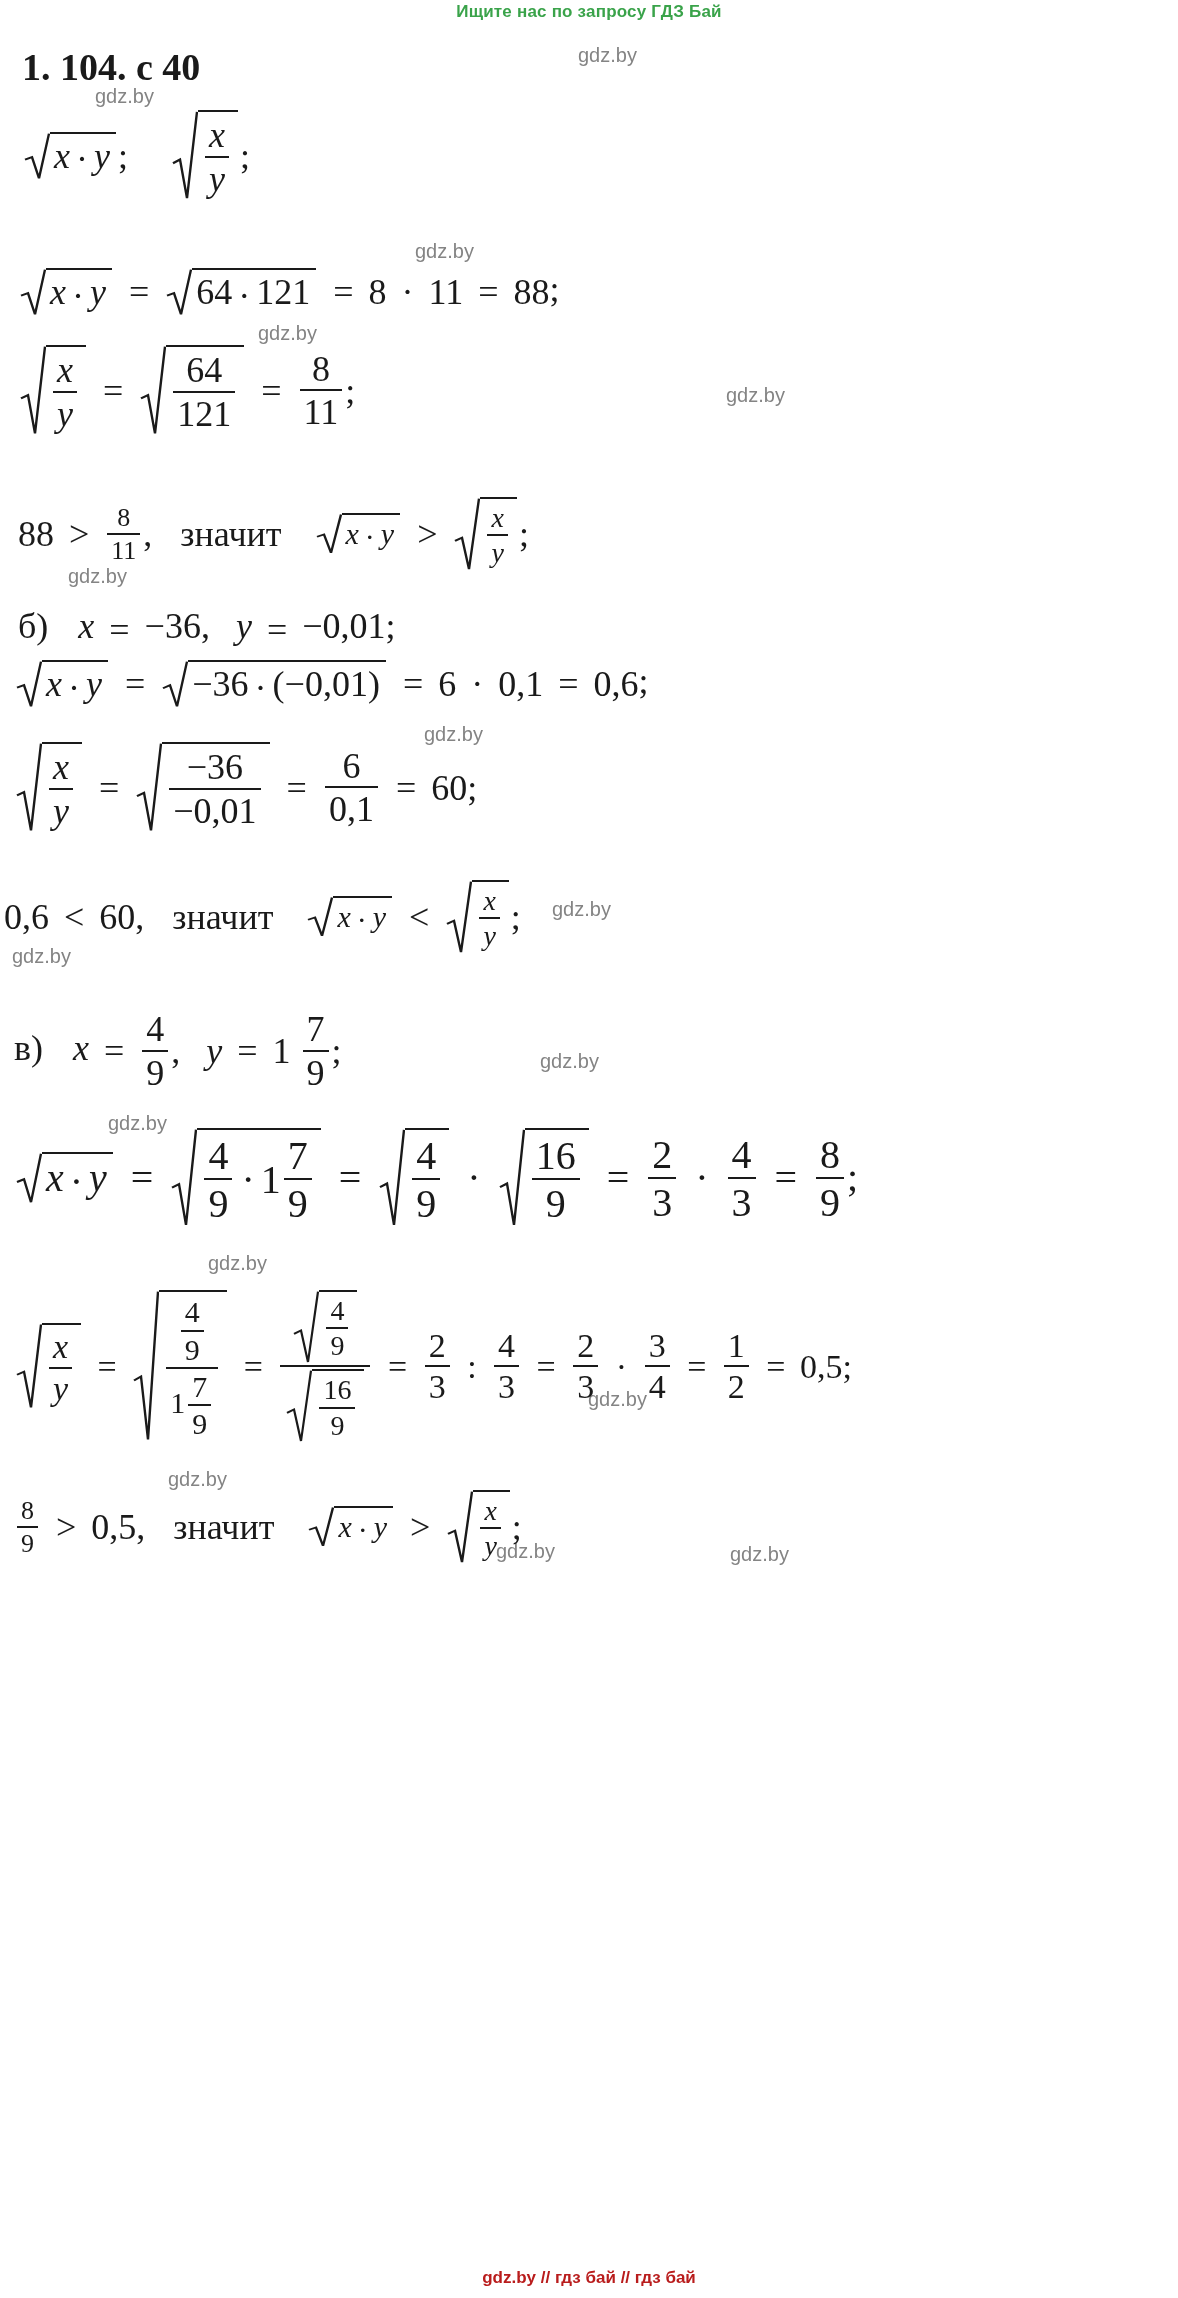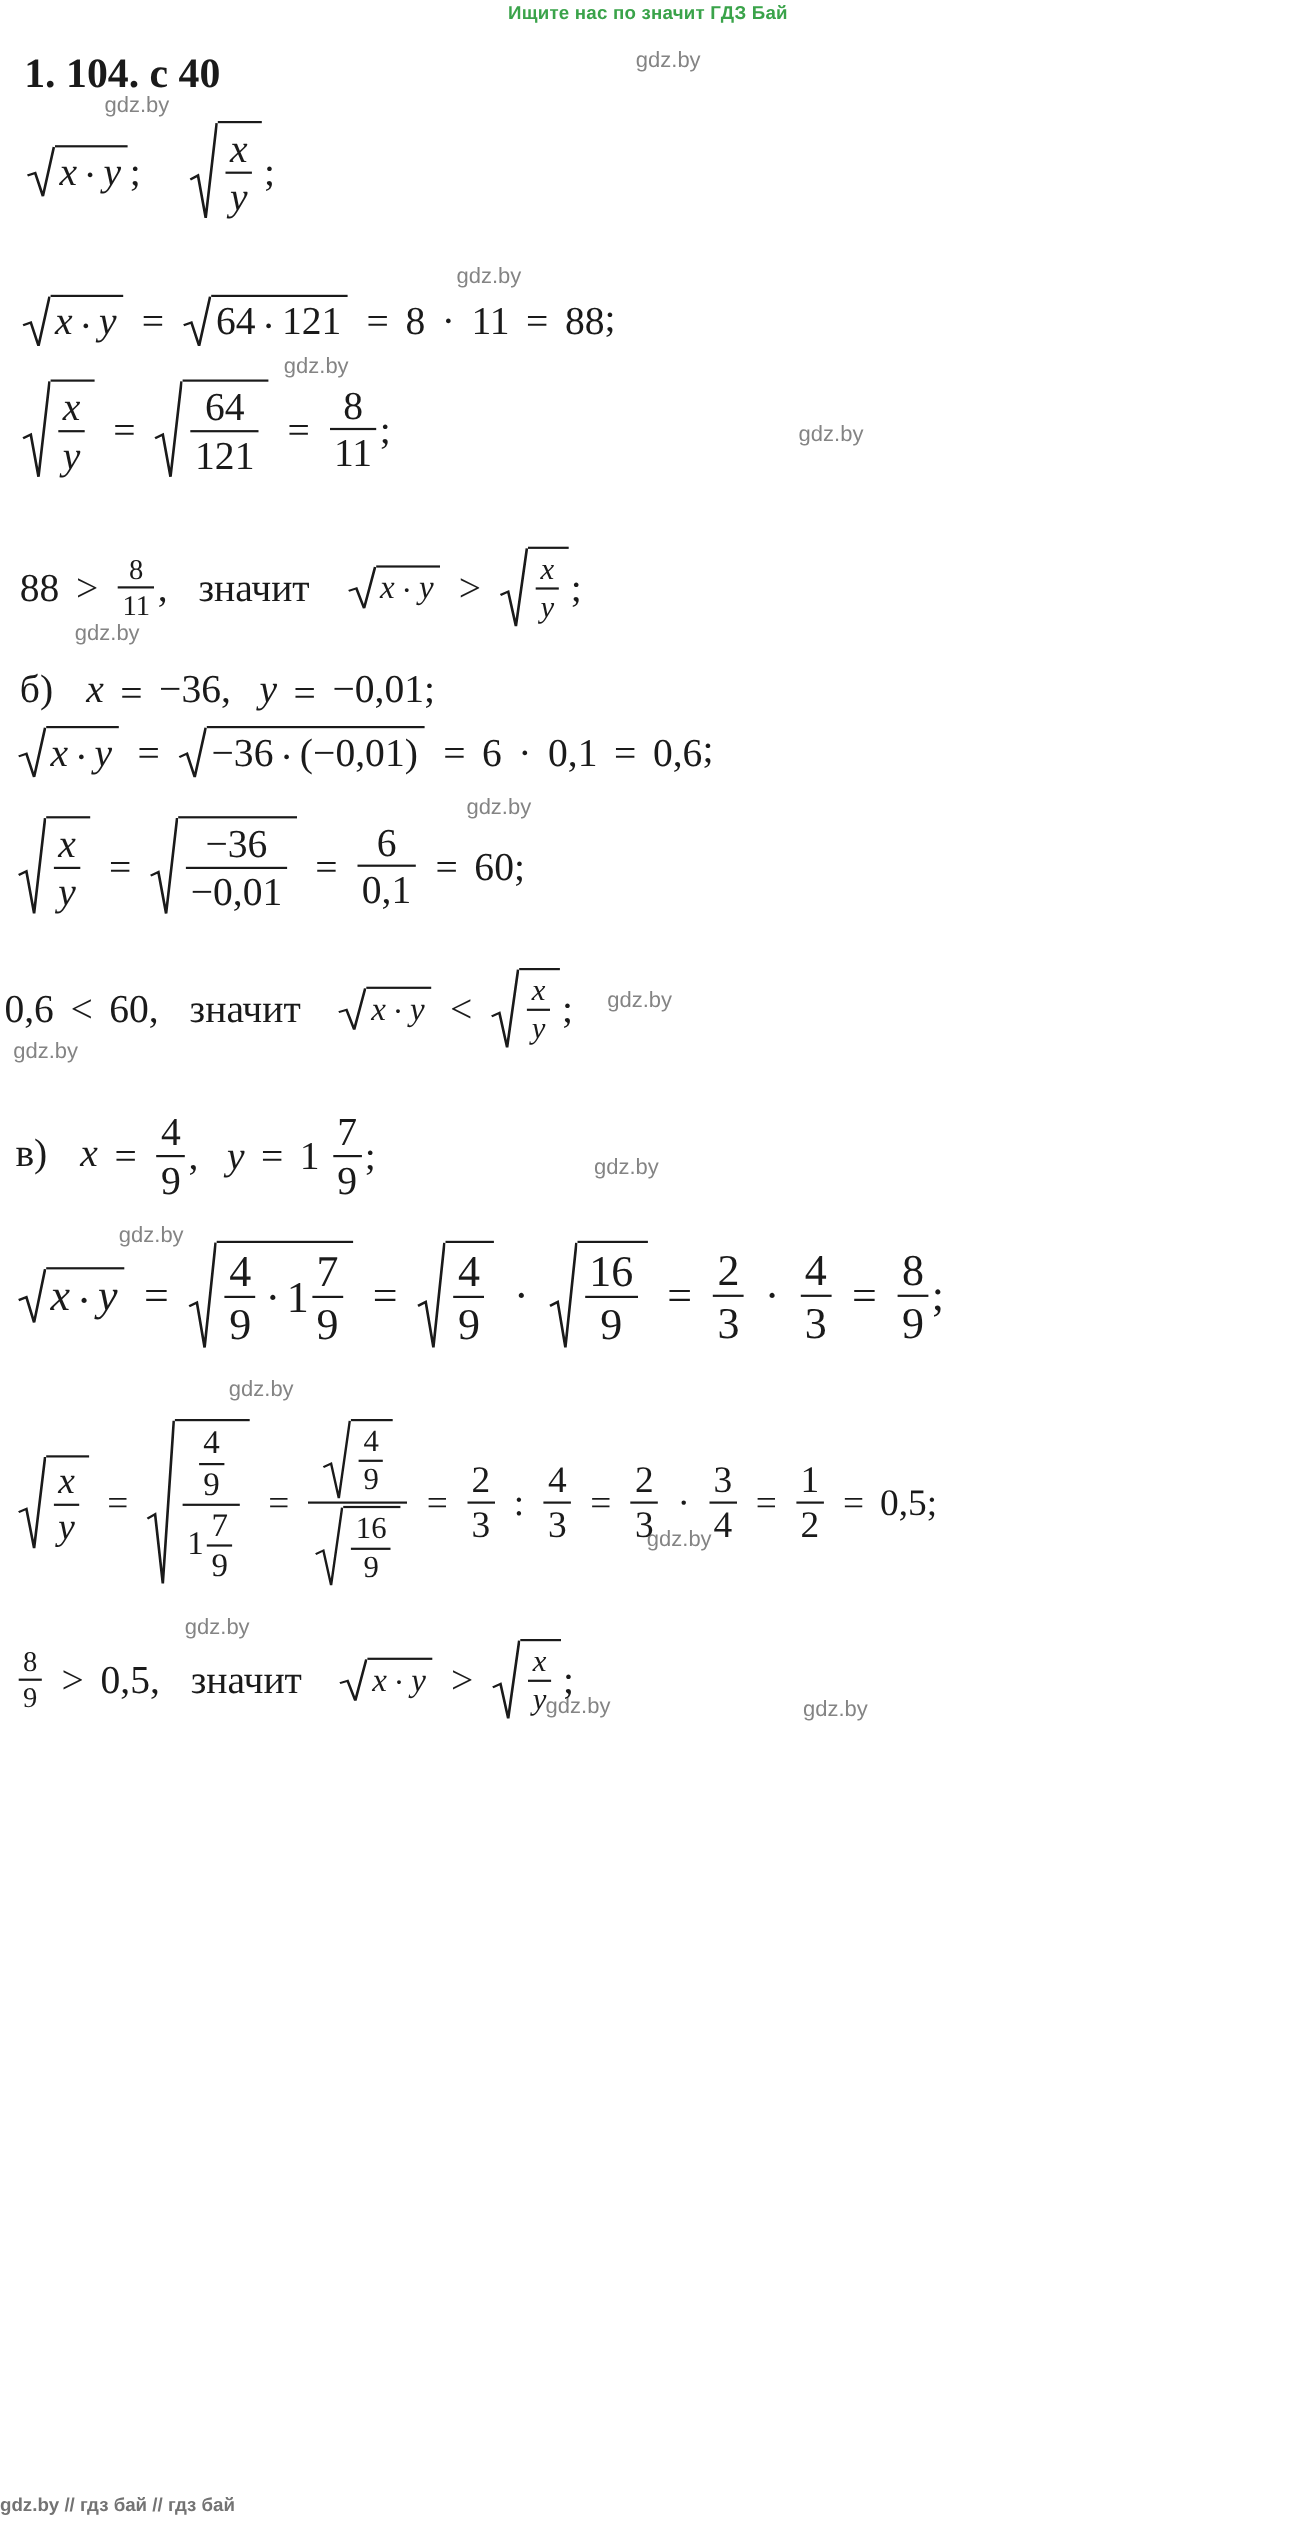--- a/index.html
+++ b/index.html
@@ -30,25 +30,25 @@
     font-size: 17px;
     font-weight: bold;
     color: #3aa34a;
     letter-spacing: 0.2px;
   }
   .bottom-banner {
     position: absolute;
     bottom: 10px;
     left: 0;
     width: 1178px;
-    text-align: left;
+    text-align: center;
     font-family: "Liberation Sans", sans-serif;
     font-size: 17px;
     font-weight: bold;
-    color: #737373;
+    color: #b91c1c;
   }
   .wm {
     position: absolute;
     font-family: "Liberation Sans", sans-serif;
     font-size: 20px;
     color: #6f6f6f;
     opacity: 0.85;
     white-space: nowrap;
   }
   .title {
@@ -106,21 +106,21 @@
   .rad > .hook svg { width: 100%; height: 100%; display: block; }
   .mid { display: inline-block; vertical-align: middle; }
   .op { display: inline-block; vertical-align: middle; padding: 0 6px; }
   .txt { font-family: "Liberation Serif", serif; font-style: normal; }
 </style>
 </head>
 <body>
 
 <div class="page">
 
-  <div class="top-banner">Ищите нас по значит ГДЗ Бай</div>
+  <div class="top-banner">Ищите нас по запросу ГДЗ Бай</div>
 
   <div class="wm" style="left:95px;  top:85px;">gdz.by</div>
   <div class="wm" style="left:578px; top:44px;">gdz.by</div>
   <div class="wm" style="left:415px; top:240px;">gdz.by</div>
   <div class="wm" style="left:258px; top:322px;">gdz.by</div>
   <div class="wm" style="left:726px; top:384px;">gdz.by</div>
   <div class="wm" style="left:68px;  top:565px;">gdz.by</div>
   <div class="wm" style="left:424px; top:723px;">gdz.by</div>
   <div class="wm" style="left:552px; top:898px;">gdz.by</div>
   <div class="wm" style="left:12px;  top:945px;">gdz.by</div>

